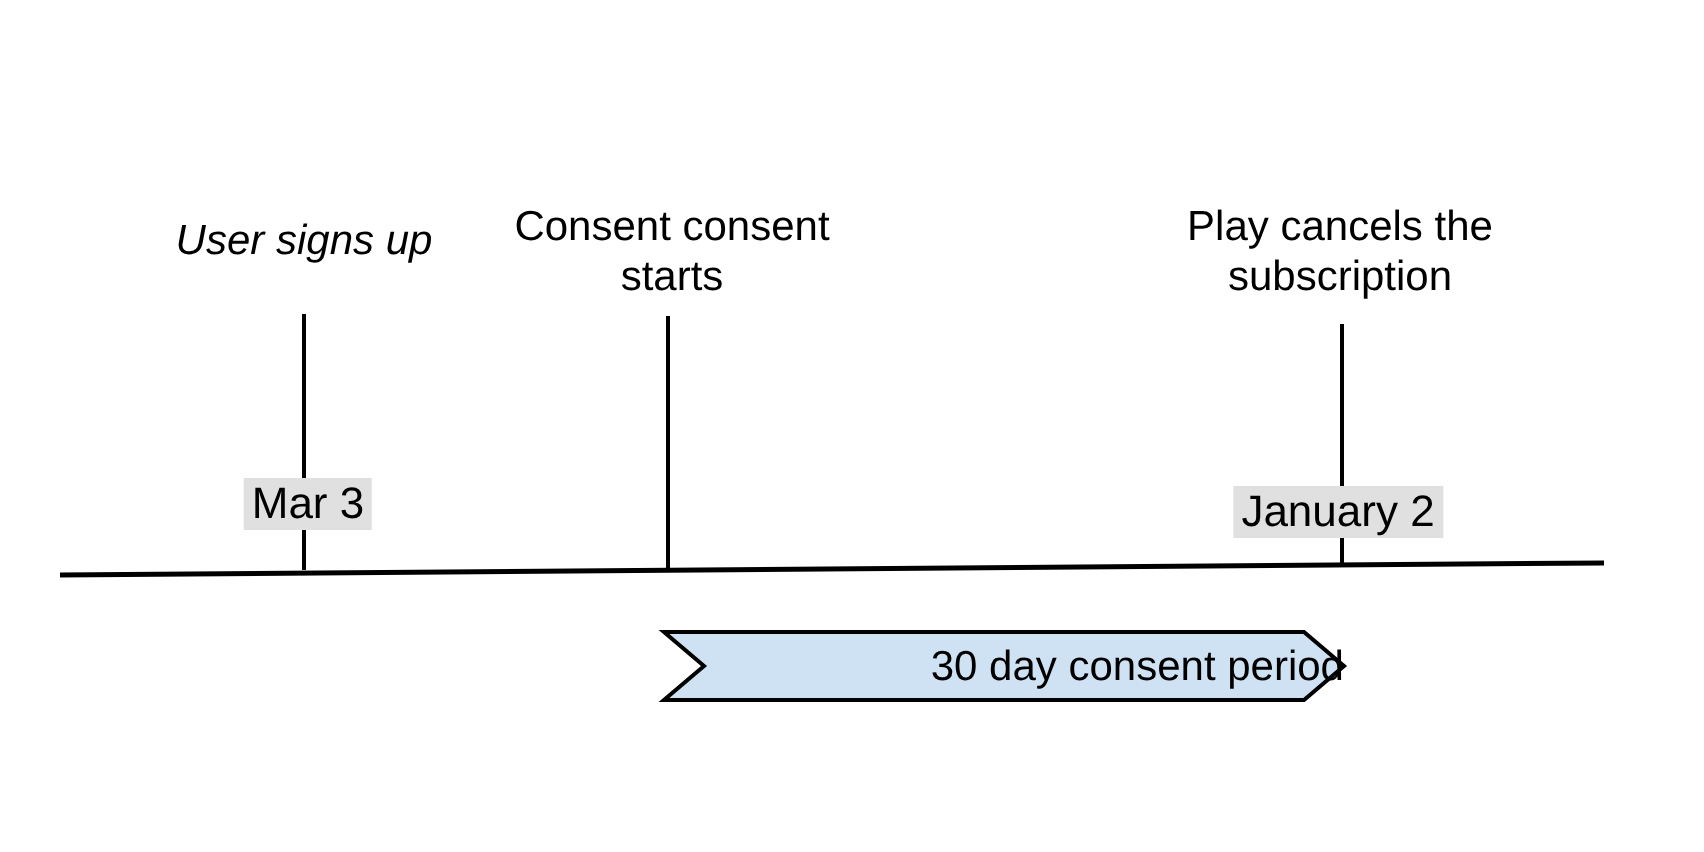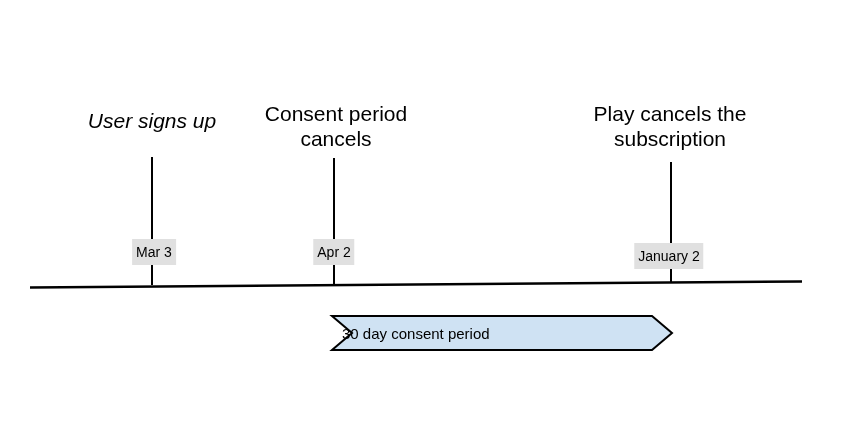--- a/index.html
+++ b/index.html
@@ -30,34 +30,34 @@
     text-align: center;
     color: #000000;
     white-space: pre-line;
   }
   .event-title.single { top: 108px; font-style: italic; }
   .event-title.double { top: 101px; }
   .date-label {
     position: absolute;
     transform: translateX(-50%);
     background: #e0e0e0;
-    font-size: 14px;
+    font-size: 22px;
     line-height: 24px;
     padding: 1px 4px;
     color: #000000;
     white-space: nowrap;
   }
   .banner-label {
     position: absolute;
     left: 342px;
     top: 322px;
     width: 330px;
-    font-size: 15px;
+    font-size: 21px;
     line-height: 23px;
-    text-align: left;
+    text-align: right;
     color: #000000;
   }
 </style>
 </head>
 <body>
 
 <div class="canvas">
 
   <svg class="lines-svg" viewBox="0 0 852 426" xmlns="http://www.w3.org/2000/svg">
 
@@ -65,25 +65,24 @@
     <line x1="334" y1="158" x2="334" y2="285" stroke="#000000" stroke-width="2"></line>
     <line x1="671" y1="162" x2="671" y2="282" stroke="#000000" stroke-width="2"></line>
 
     <line x1="30" y1="287.5" x2="802" y2="281.5" stroke="#000000" stroke-width="2.5"></line>
 
     <polygon points="332,316 652,316 672,333 652,350 332,350 352,333" stroke-width="2" stroke="#000000" fill="#cfe2f3"></polygon>
   </svg>
 
   <div class="event-title single" style="left:52px; width:200px;">User signs up</div>
 
-  <div class="event-title double" style="left:256px; width:160px;">Consent period cancels</div>
+  <div class="event-title double" style="left:256px; width:160px;">Consent consent starts</div>
 
   <div class="event-title double" style="left:580px; width:180px;text-align:center;">Play cancels the subscription</div>
 
   <div class="date-label" style="left:154px; top:239px;">Mar 3</div>
 
-  <div class="date-label" style="left:334px; top:239px;">Apr 2</div>
 
   <div class="date-label" style="left:669px; top:243px;">January 2</div>
 
   <div class="banner-label">30 day consent period</div>
 
 </div>
 
 </body></html>

